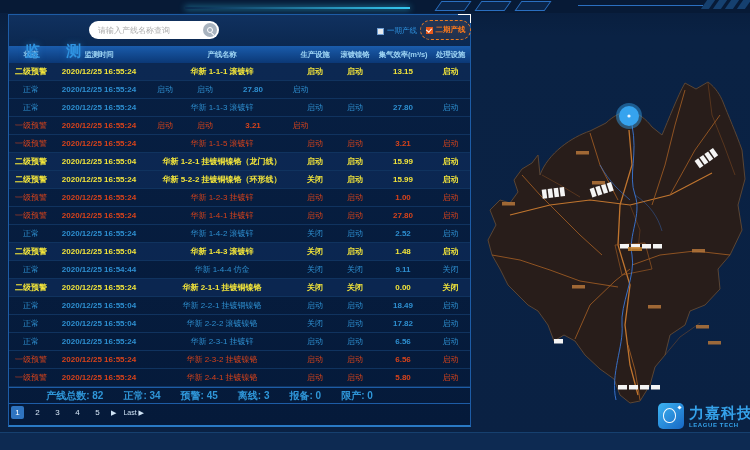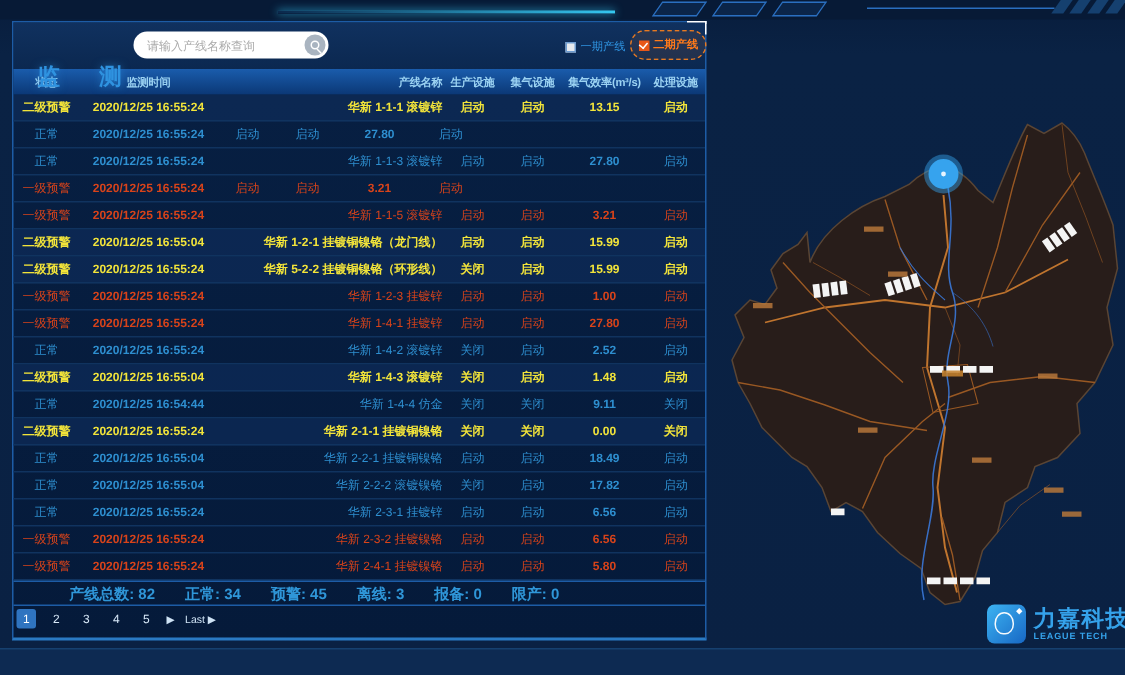--- a/index.html
+++ b/index.html
@@ -49,21 +49,21 @@
   .phase2 span.lbl { font-size:7.5px; color:#ff7a1a; font-weight:700; }
   
   .thead { display:flex; height:17px; align-items:center;
     background:linear-gradient(180deg,#1a5cac,#0b3876); color:#9bd2f2; font-weight:700;
     font-size:7.5px; letter-spacing:-0.2px; }
   .trow { display:flex; height:18px; align-items:center; font-size:8px;
     border-bottom:1px solid #10335f; white-space:nowrap; }
   .cell { overflow:hidden; }
   .c-status { width:44px; text-align:center; }
   .c-time   { width:92px; text-align:center; font-weight:700; }
-  .c-name   { width:150px; text-align:right; padding-left:4px; }
+  .c-name   { width:150px; text-align:center; padding-left:4px; }
   .c-prod   { width:40px; text-align:center; }
   .c-gas    { width:40px; text-align:center; }
   .c-eff    { width:56px; text-align:center; font-weight:700; }
   .c-treat  { width:39px; text-align:center; }
   .trow.normal { color:#2e8fd0; }
   .trow.warn1  { color:#d8431a; }
   .trow.warn2  { color:#f2e43a; font-weight:700; background:rgba(16,48,96,.55); }
   
   .summary { display:flex; justify-content:center; gap:20px; align-items:center;
     height:16px; border-top:1px solid #1d5ca6; font-size:10px; font-weight:700;
@@ -134,21 +134,21 @@
       <span class="cb-on"></span>
       <span class="lbl">二期产线</span>
     </div>
   </div>
 
   <div class="thead">
       <div class="cell c-status">状态</div>
       <div class="cell c-time">监测时间</div>
       <div class="cell c-name">产线名称</div>
       <div class="cell c-prod">生产设施</div>
-      <div class="cell c-gas">集气设施</div>
+      <div class="cell c-gas">滚镀镍铬</div>
       <div class="cell c-eff">集气效率(m³/s)</div>
       <div class="cell c-treat">处理设施</div>
     </div>
   <div>
       <div class="trow warn2">
         <div class="cell c-status">二级预警</div>
         <div class="cell c-time">2020/12/25 16:55:24</div>
         <div class="cell c-name">华新 1-1-1 滚镀锌</div>
         <div class="cell c-prod">启动</div>
         <div class="cell c-gas">启动</div>

